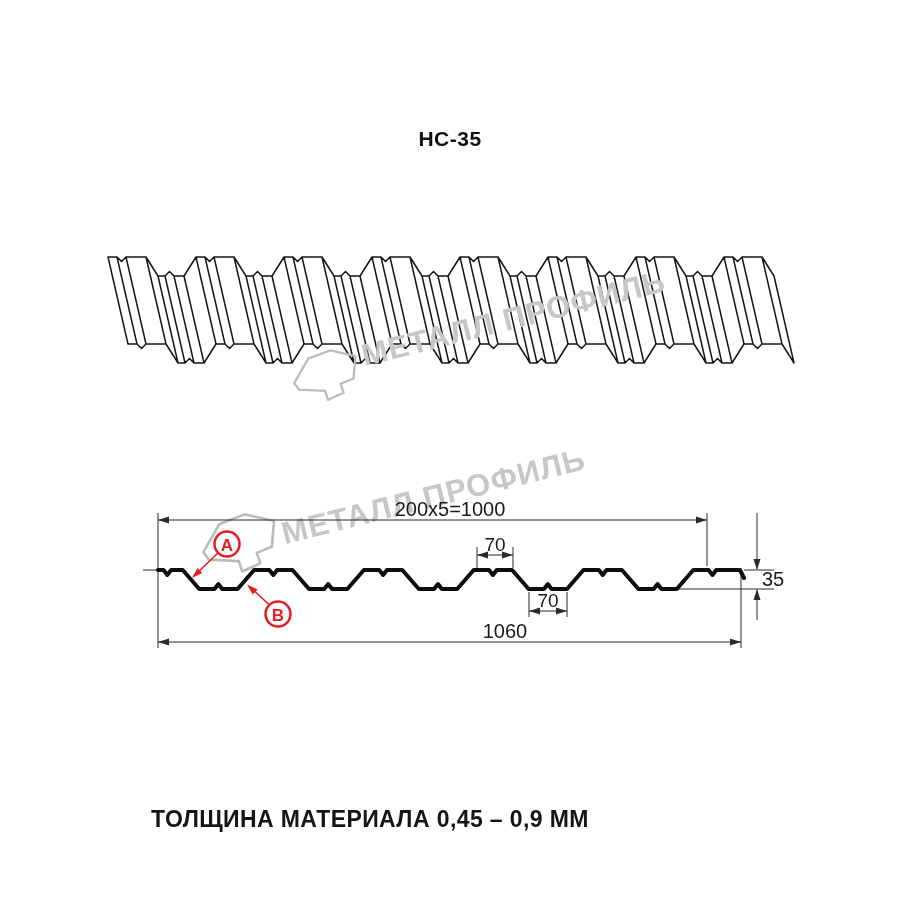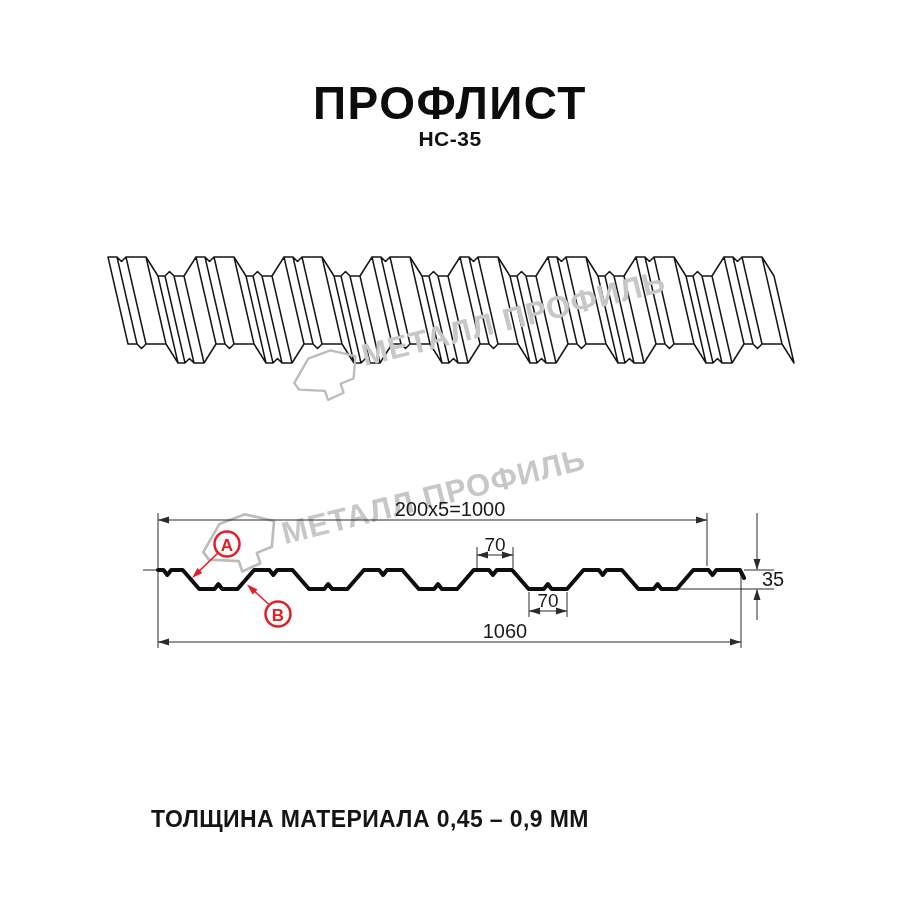--- a/index.html
+++ b/index.html
@@ -28,21 +28,20 @@
   .profile{stroke:#0d0d0d;stroke-width:4;fill:none;stroke-linejoin:round;stroke-linecap:round;}
   .red-stroke{stroke:#e31e24;fill:none;}
   .red-fill{fill:#e31e24;stroke:none;}
   .marker-letter{fill:#e31e24;font-family:"Liberation Sans",sans-serif;font-size:17px;font-weight:700;}
 </style>
 </head>
 <body>
 
 <div id="page">
 
-  <div id="title" class="abs">ПРОФЛИСТ</div>
   <div id="subtitle" class="abs">НС-35</div>
 
   <svg id="iso" class="abs" width="720" height="170" viewBox="0 0 720 170">
       <path d="M13.0,12.0 L22.0,12.0 L26.5,16.5 L31.0,12.0 L51.0,12.0 L63.0,31.0 L70.0,31.0 L74.5,26.5 L79.0,31.0 L89.0,31.0 L101.0,12.0 L110.0,12.0 L114.5,16.5 L119.0,12.0 L139.0,12.0 L151.0,31.0 L158.0,31.0 L162.5,26.5 L167.0,31.0 L177.0,31.0 L189.0,12.0 L198.0,12.0 L202.5,16.5 L207.0,12.0 L227.0,12.0 L239.0,31.0 L246.0,31.0 L250.5,26.5 L255.0,31.0 L265.0,31.0 L277.0,12.0 L286.0,12.0 L290.5,16.5 L295.0,12.0 L315.0,12.0 L327.0,31.0 L334.0,31.0 L338.5,26.5 L343.0,31.0 L353.0,31.0 L365.0,12.0 L374.0,12.0 L378.5,16.5 L383.0,12.0 L403.0,12.0 L415.0,31.0 L422.0,31.0 L426.5,26.5 L431.0,31.0 L441.0,31.0 L453.0,12.0 L462.0,12.0 L466.5,16.5 L471.0,12.0 L491.0,12.0 L503.0,31.0 L510.0,31.0 L514.5,26.5 L519.0,31.0 L529.0,31.0 L541.0,12.0 L550.0,12.0 L554.5,16.5 L559.0,12.0 L579.0,12.0 L591.0,31.0 L598.0,31.0 L602.5,26.5 L607.0,31.0 L617.0,31.0 L629.0,12.0 L638.0,12.0 L642.5,16.5 L647.0,12.0 L667.0,12.0 L679.0,31.0 M33.0,99.0 L42.0,99.0 L46.5,103.5 L51.0,99.0 L71.0,99.0 L83.0,118.0 L90.0,118.0 L94.5,113.5 L99.0,118.0 L109.0,118.0 L121.0,99.0 L130.0,99.0 L134.5,103.5 L139.0,99.0 L159.0,99.0 L171.0,118.0 L178.0,118.0 L182.5,113.5 L187.0,118.0 L197.0,118.0 L209.0,99.0 L218.0,99.0 L222.5,103.5 L227.0,99.0 L247.0,99.0 L259.0,118.0 L266.0,118.0 L270.5,113.5 L275.0,118.0 L285.0,118.0 L297.0,99.0 L306.0,99.0 L310.5,103.5 L315.0,99.0 L335.0,99.0 L347.0,118.0 L354.0,118.0 L358.5,113.5 L363.0,118.0 L373.0,118.0 L385.0,99.0 L394.0,99.0 L398.5,103.5 L403.0,99.0 L423.0,99.0 L435.0,118.0 L442.0,118.0 L446.5,113.5 L451.0,118.0 L461.0,118.0 L473.0,99.0 L482.0,99.0 L486.5,103.5 L491.0,99.0 L511.0,99.0 L523.0,118.0 L530.0,118.0 L534.5,113.5 L539.0,118.0 L549.0,118.0 L561.0,99.0 L570.0,99.0 L574.5,103.5 L579.0,99.0 L599.0,99.0 L611.0,118.0 L618.0,118.0 L622.5,113.5 L627.0,118.0 L637.0,118.0 L649.0,99.0 L658.0,99.0 L662.5,103.5 L667.0,99.0 L687.0,99.0 L699.0,118.0 M13.0,12.0 L33.0,99.0 M22.0,12.0 L42.0,99.0 M31.0,12.0 L51.0,99.0 M51.0,12.0 L71.0,99.0 M63.0,31.0 L83.0,118.0 M70.0,31.0 L90.0,118.0 M79.0,31.0 L99.0,118.0 M89.0,31.0 L109.0,118.0 M101.0,12.0 L121.0,99.0 M110.0,12.0 L130.0,99.0 M119.0,12.0 L139.0,99.0 M139.0,12.0 L159.0,99.0 M151.0,31.0 L171.0,118.0 M158.0,31.0 L178.0,118.0 M167.0,31.0 L187.0,118.0 M177.0,31.0 L197.0,118.0 M189.0,12.0 L209.0,99.0 M198.0,12.0 L218.0,99.0 M207.0,12.0 L227.0,99.0 M227.0,12.0 L247.0,99.0 M239.0,31.0 L259.0,118.0 M246.0,31.0 L266.0,118.0 M255.0,31.0 L275.0,118.0 M265.0,31.0 L285.0,118.0 M277.0,12.0 L297.0,99.0 M286.0,12.0 L306.0,99.0 M295.0,12.0 L315.0,99.0 M315.0,12.0 L335.0,99.0 M327.0,31.0 L347.0,118.0 M334.0,31.0 L354.0,118.0 M343.0,31.0 L363.0,118.0 M353.0,31.0 L373.0,118.0 M365.0,12.0 L385.0,99.0 M374.0,12.0 L394.0,99.0 M383.0,12.0 L403.0,99.0 M403.0,12.0 L423.0,99.0 M415.0,31.0 L435.0,118.0 M422.0,31.0 L442.0,118.0 M431.0,31.0 L451.0,118.0 M441.0,31.0 L461.0,118.0 M453.0,12.0 L473.0,99.0 M462.0,12.0 L482.0,99.0 M471.0,12.0 L491.0,99.0 M491.0,12.0 L511.0,99.0 M503.0,31.0 L523.0,118.0 M510.0,31.0 L530.0,118.0 M519.0,31.0 L539.0,118.0 M529.0,31.0 L549.0,118.0 M541.0,12.0 L561.0,99.0 M550.0,12.0 L570.0,99.0 M559.0,12.0 L579.0,99.0 M579.0,12.0 L599.0,99.0 M591.0,31.0 L611.0,118.0 M598.0,31.0 L618.0,118.0 M607.0,31.0 L627.0,118.0 M617.0,31.0 L637.0,118.0 M629.0,12.0 L649.0,99.0 M638.0,12.0 L658.0,99.0 M647.0,12.0 L667.0,99.0 M667.0,12.0 L687.0,99.0 M679.0,31.0 L699.0,118.0" fill="none" stroke="#161616" stroke-width="1.5" stroke-linejoin="round" stroke-linecap="round"></path>
     </svg>
 
   <svg id="logo1" class="abs logo-svg" width="74" height="52" viewBox="0 0 100 72">
     <path d="M5,38 L30,8 L62,2 L95,16 L87,46 L68,50 L70,63 L47,69 L45,56 L10,48 Z"></path>
   </svg>
   <div id="wm1" class="abs wm">МЕТАЛЛ ПРОФИЛЬ</div>

